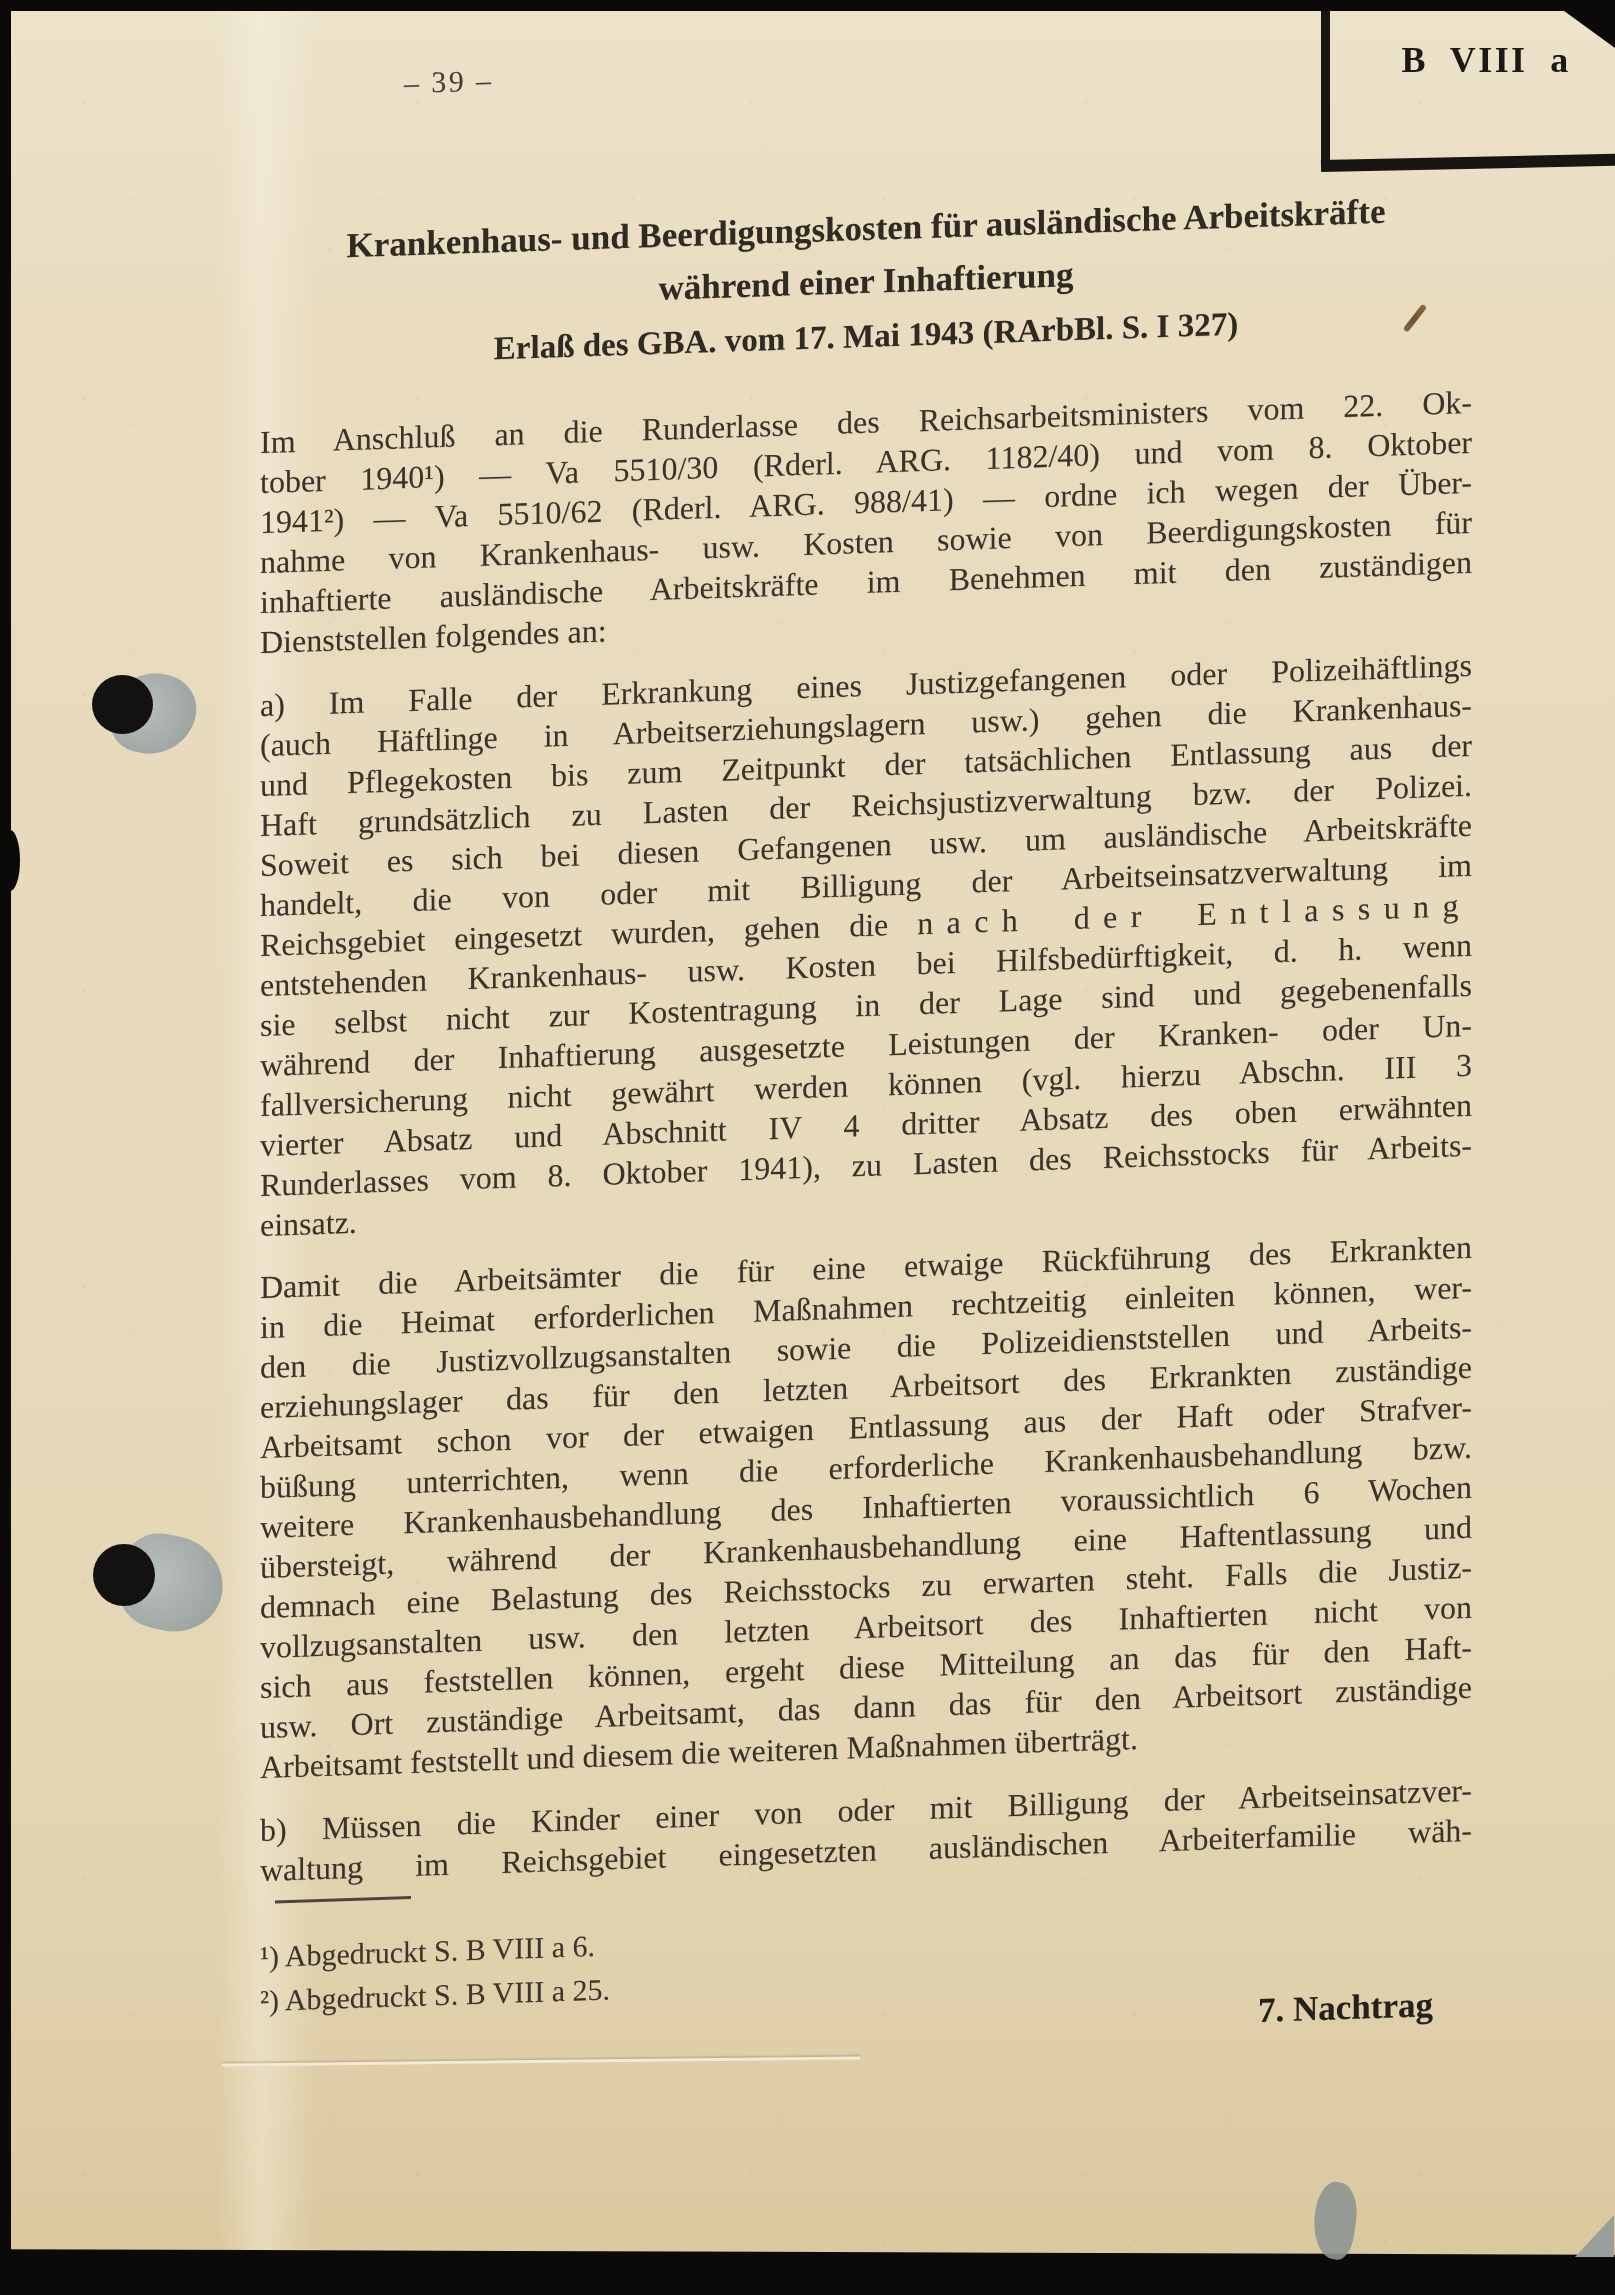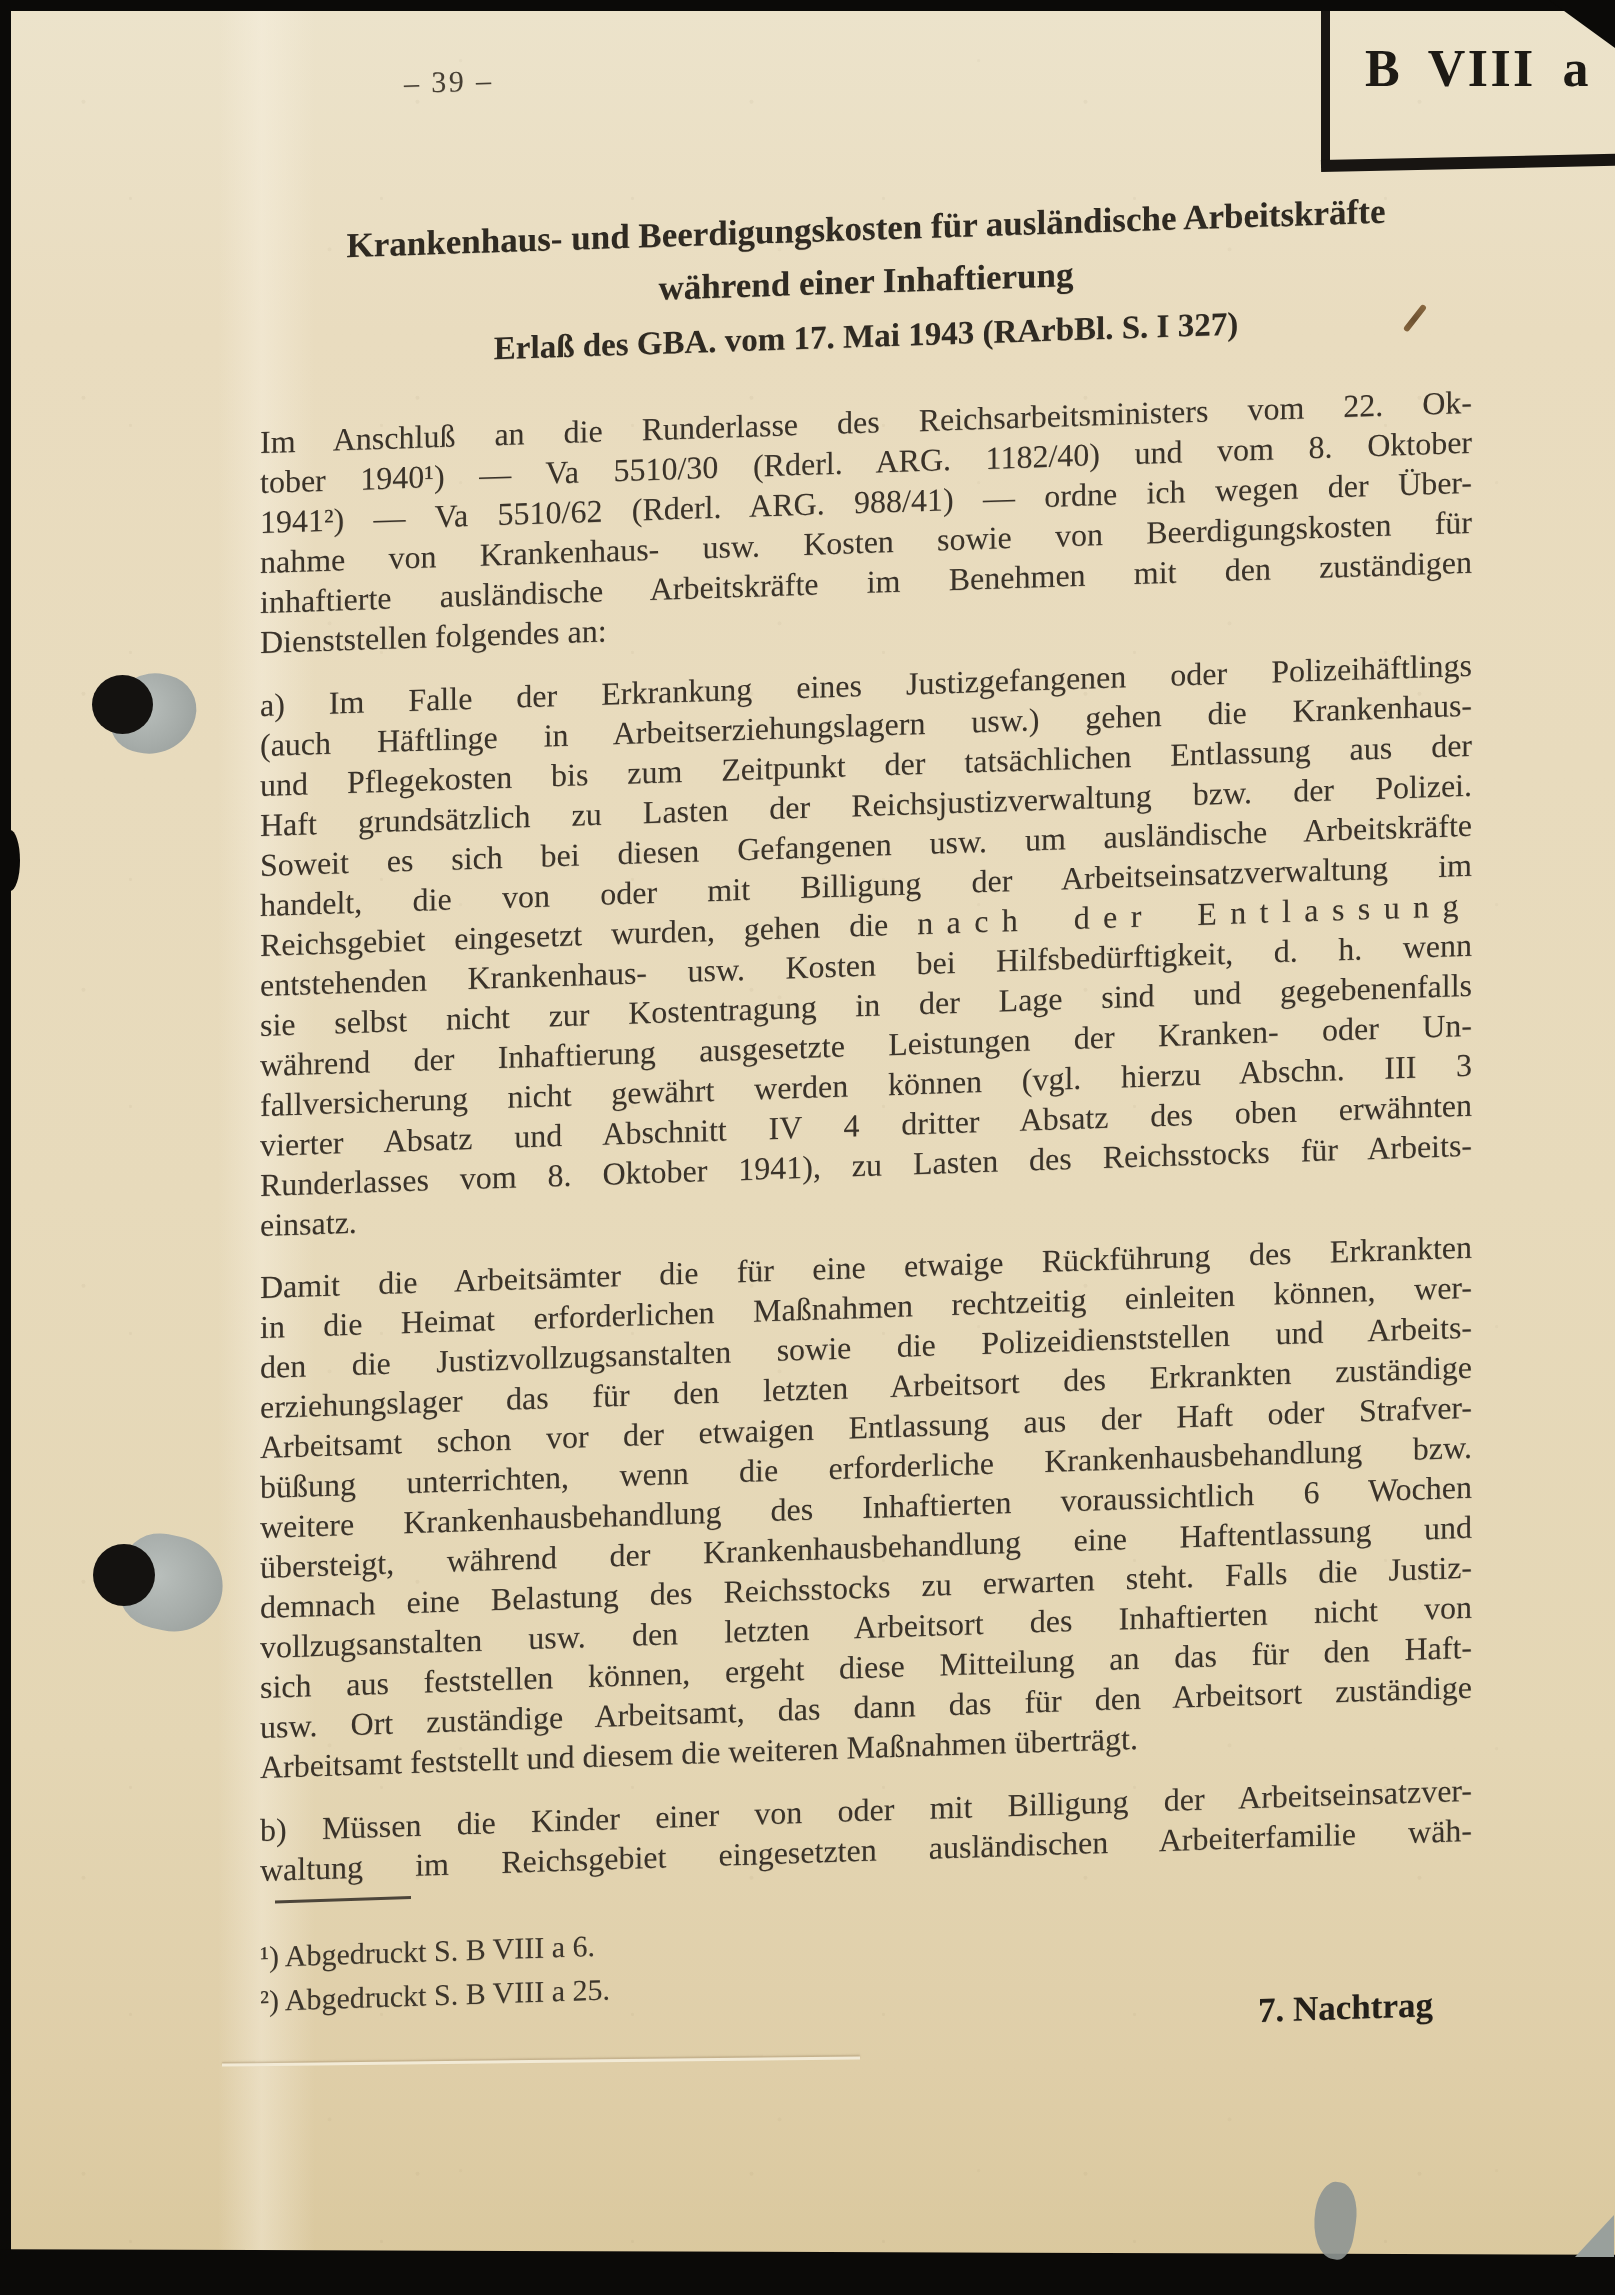--- a/index.html
+++ b/index.html
@@ -45,22 +45,22 @@
   .edge-notch{position:absolute;left:0;top:830px;width:20px;height:61px;background:#0b0a08;border-radius:0 50% 50% 0;z-index:8;}
   .smudge-1{position:absolute;left:1314px;top:2182px;width:42px;height:77px;background:#8e9592;border-radius:45% 55% 35% 65%;transform:rotate(9deg);opacity:.9;z-index:9;}
   .smudge-2{position:absolute;left:1575px;top:2215px;width:39px;height:42px;background:#99a09c;clip-path:polygon(100% 0,100% 100%,0 100%);z-index:9;}
 
   
   .tab-box{position:absolute;left:0;top:0;z-index:7;}
   .tab-left{position:absolute;left:1321px;top:8px;width:9px;height:160px;background:#181512;}
   .tab-bottom{position:absolute;left:1321px;top:160px;width:296px;height:12px;background:#181512;transform:rotate(-1.2deg);transform-origin:left center;}
   .tab-label{
     position:absolute;left:1365px;top:39px;width:242px;
-    font-size:52px;font-weight:bold;color:#1d1a15;
-    letter-spacing:2.4px;word-spacing:11.3px;
+    font-size:36px;font-weight:bold;color:#1d1a15;
+    letter-spacing:2.4px;word-spacing:11.3px;text-align:center;
   }
 
   
   .hole{position:absolute;z-index:6;}
   .hole-tear{position:absolute;background:radial-gradient(circle at 35% 45%, #b9bfbc 0%, #a6aca9 55%, #959b98 100%);}
   .hole-black{position:absolute;background:#141210;border-radius:50%;}
   .hole-1 .hole-tear{left:113px;top:673px;width:82px;height:82px;border-radius:55% 45% 62% 38%;transform:rotate(14deg);}
   .hole-1 .hole-black{left:92px;top:675px;width:61px;height:59px;}
   .hole-2 .hole-tear{left:120px;top:1536px;width:103px;height:95px;border-radius:42% 58% 55% 45%;transform:rotate(12deg);}
   .hole-2 .hole-black{left:93px;top:1544px;width:62px;height:62px;}

